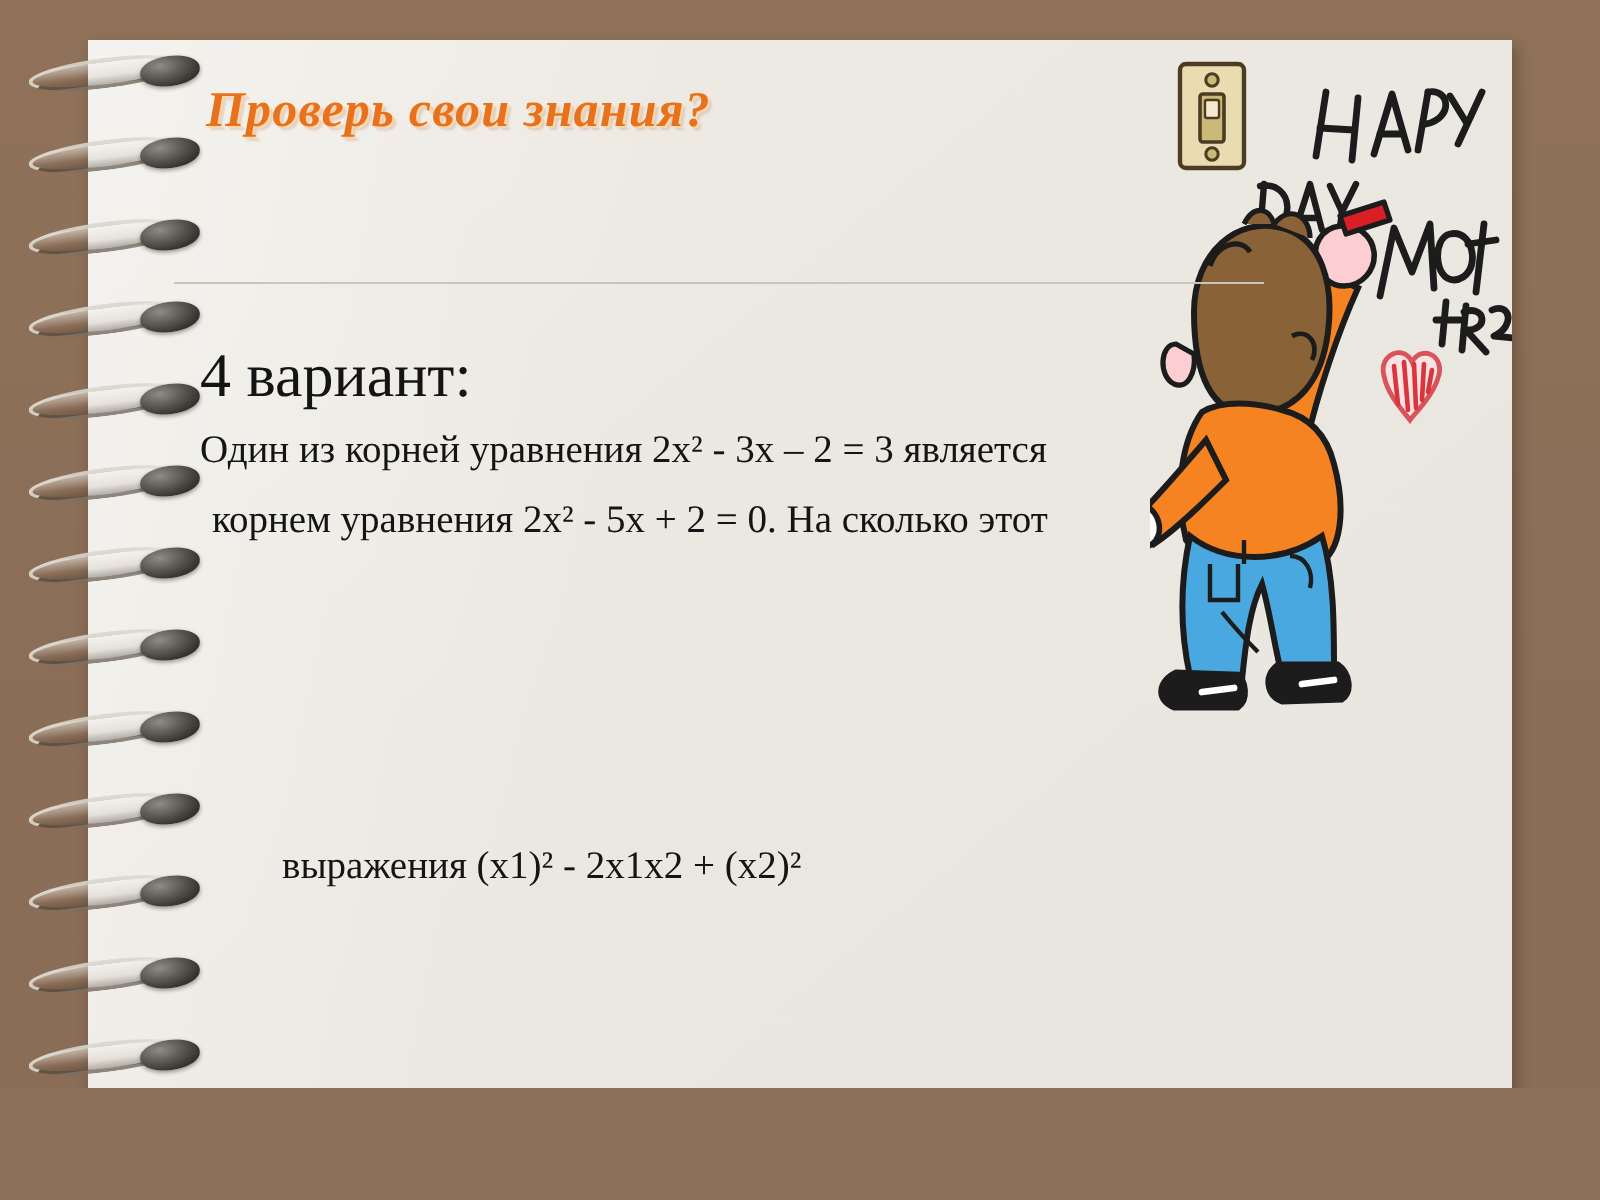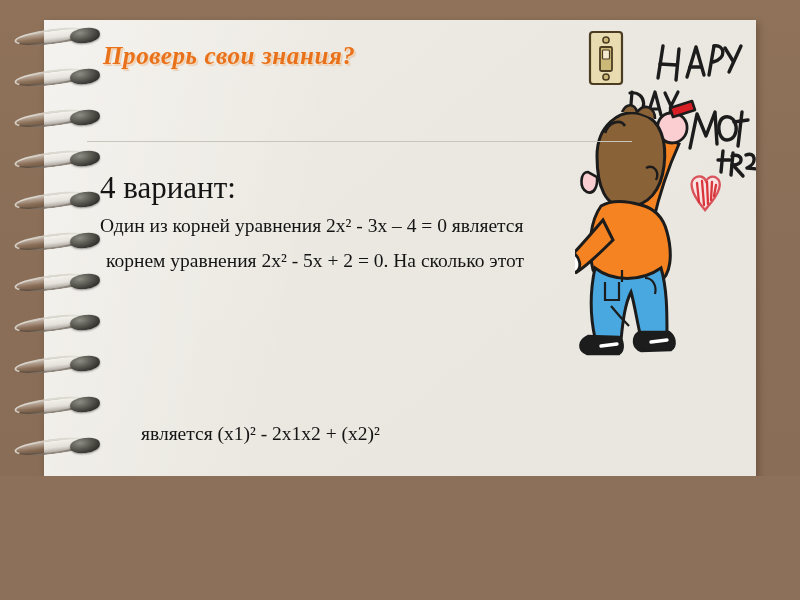--- a/index.html
+++ b/index.html
@@ -11,21 +11,21 @@
     width: 800px;
     height: 600px;
     overflow: hidden;
     background: #8d7059;
     font-family: "Liberation Serif", "DejaVu Serif", serif;
   }
 
   #slide {
     position: relative;
     width: 800px;
-    height: 476px;
+    height: 544px;
     background: linear-gradient(180deg, #8f7259 0%, #8b6e57 55%, #8a6d56 100%);
     overflow: hidden;
   }
 
   
   #page {
     position: absolute;
     left: 44px;
     top: 20px;
     width: 712px;
@@ -308,19 +308,19 @@
     </svg>
   </div>
 
   <div id="content">
 
     <div id="title">Проверь свои знания?</div>
 
     <div id="divider"></div>
 
     <div id="variant1-head" class="variant-head">4 вариант:</div>
-    <div id="v1-l1" class="body-line">Один из корней уравнения 2x² - 3x – 4 = 0 является</div>
+    <div id="v1-l1" class="body-line">Один из корней уравнения 2x² - 3x – 2 = 3 является</div>
     <div id="v1-l2" class="body-line">корнем уравнения  2x² - 5x + 2 = 0. На сколько этот</div>
 
-    <div id="v2-l2" class="body-line">является   (x1)² - 2x1x2 + (x2)²</div>
+    <div id="v2-l2" class="body-line">выражения   (x1)² - 2x1x2 + (x2)²</div>
 
   </div>
 </div>
 
 </body></html>

